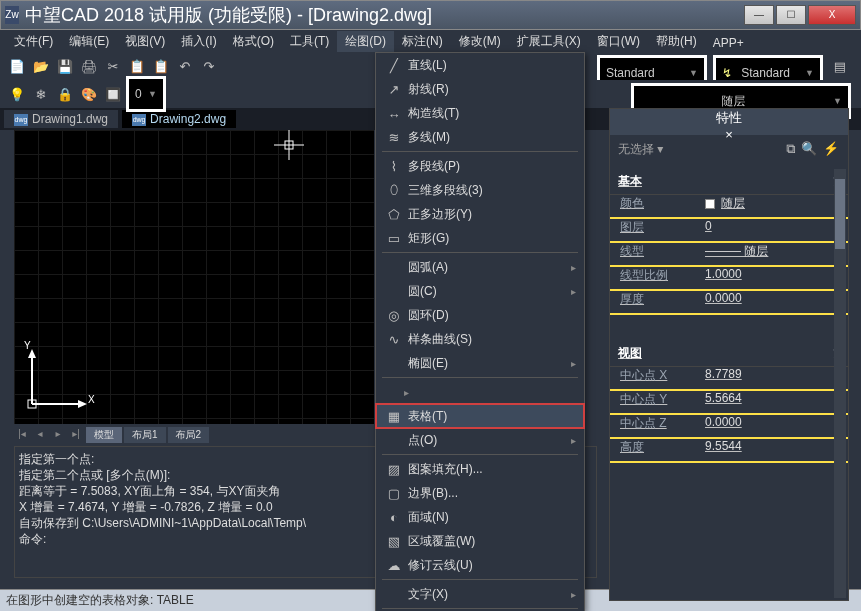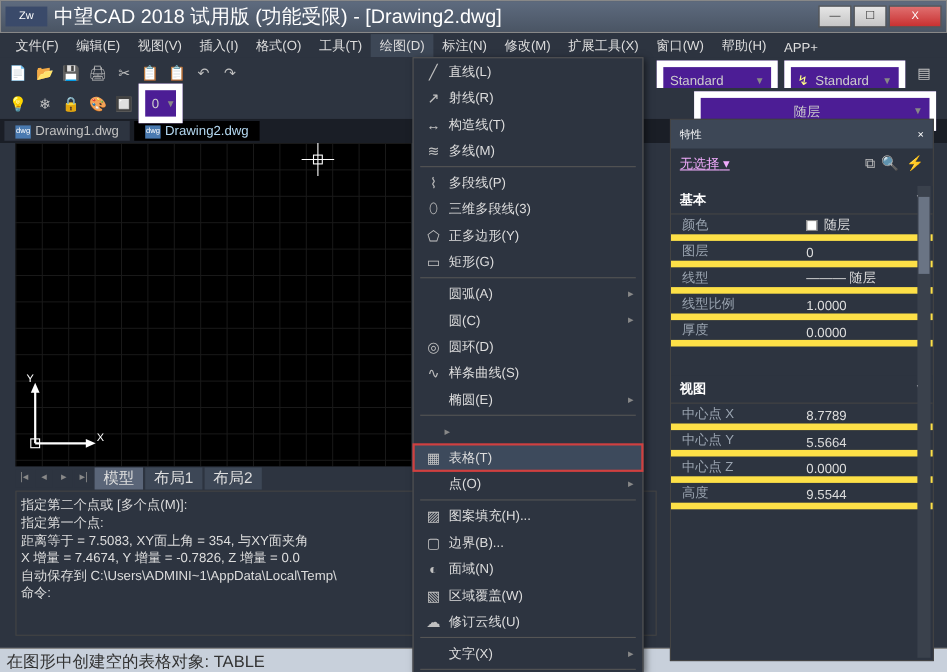--- a/index.html
+++ b/index.html
@@ -1,76 +1,76 @@
 <!DOCTYPE html>
 <html><head>
 <meta charset="utf-8">
 <style>
 * { margin: 0; padding: 0; box-sizing: border-box; font-family: "Microsoft YaHei", sans-serif; }
 body { width: 861px; height: 611px; background: #2d3440; color: #c0c0c0; font-size: 12px; overflow: hidden; position: relative; }
 
 
 .titlebar { height: 30px; background: linear-gradient(#5e6b7f,#4a5564); display: flex; align-items: center; padding: 0 4px; border: 1px solid #888; }
-.titlebar .logo { width: 38px; height: 18px; background: #3a4a6a; margin-right: 6px; color:#fff; font-size:10px; text-align:center; line-height:18px; }
+.titlebar .logo { width: 14px; height: 18px; background: #3a4a6a; margin-right: 6px; color:#fff; font-size:10px; text-align:center; line-height:18px; }
 .titlebar .title { color: #fff; font-size: 18px; flex: 1; }
 .titlebar .wbtn { width: 30px; height: 20px; background: linear-gradient(#e6e6e6,#c5c5c5); border:1px solid #555; text-align:center; line-height:18px; color:#333; margin-left:2px; font-size:10px; }
 .titlebar .wbtn.close { background: linear-gradient(#e07070,#c83030); color:#fff; width:48px; }
 
 
 .menubar { height: 22px; background: #2d3440; display: flex; align-items: flex-end; padding: 0 6px; }
 .menubar .mitem { padding: 2px 8px; color: #ddd; cursor: pointer; }
 .menubar .mitem.open { background: #3d4756; }
 
 
 .toolbar { height: 28px; background: #2d3440; display: flex; align-items: center; padding: 0 6px; gap:2px; }
 .toolbar .tbtn { width: 22px; height: 22px; display:flex; align-items:center; justify-content:center; color:#c0c0c0; font-size:13px; }
-.toolbar .combo { height:36px; background:#4c1d95; border:6px solid #ffffff; padding:0 6px; display:flex; align-items:center; justify-content:space-between; color:#ccc; }
+.toolbar .combo { height:36px; background:#000000; border:3px solid #ffffff; padding:0 6px; display:flex; align-items:center; justify-content:space-between; color:#ccc; }
 .toolbar .combo .arrow { font-size:9px; color:#888; margin-left:6px; }
 
 
 .doctabs { height: 22px; background: #1a1e26; display:flex; align-items:center; padding:0 4px; gap:4px; }
 .doctab { padding:2px 10px; background:#2d3440; color:#c0c0c0; display:flex; align-items:flex-end; gap:4px; }
 .doctab.active { background:#000; color:#b4d8f0; }
 .doctab .dicon { width:14px; height:12px; background:#4a7ab0; font-size:7px; color:#fff; text-align:center; line-height:12px; }
 
 
 .canvas-wrap { position:absolute; left:14px; top:130px; width:360px; height:294px; background:#000; }
 .canvas-wrap .grid { position:absolute; inset:0; background-image: linear-gradient(#333 1px, transparent 1px), linear-gradient(90deg, #333 1px, transparent 1px); background-size: 24px 24px; opacity:0.5; }
 .canvas-wrap .ucs { position:absolute; left:8px; bottom:8px; color:#fff; font-size:10px; }
 .canvas-wrap .cursor { position:absolute; left:260px; top:0px; color:#fff; }
 
 .modeltabs { position:absolute; left:14px; top:426px; height:18px; display:flex; align-items:center; gap:2px; }
 .modeltabs .nav { width:16px; height:16px; background:#2d3440; color:#888; text-align:center; line-height:14px; font-size:10px; }
-.modeltabs .tab { padding:1px 8px; background:#3d4756; color:#ddd; font-size:14px; }
+.modeltabs .tab { padding:1px 8px; background:#3d4756; color:#ddd; font-size:10px; }
 .modeltabs .tab.active { background:#5a6578; }
 
 
 .cmdarea { position:absolute; left:14px; top:446px; right:264px; height:132px; background:#2d3440; border:1px solid #444; color:#ddd; font-size:12px; padding:4px; font-family: "SimSun", monospace; line-height:16px; overflow:hidden; }
 .cmdarea .prompt { color:#ddd; }
 
-.statusbar { position:absolute; left:0; bottom:0; right:0; height:22px; background:#c8d0db; color:#333; padding:2px 6px; font-size:15px; border-top:1px solid #888; }
+.statusbar { position:absolute; left:0; bottom:0; right:0; height:22px; background:#c8d0db; color:#333; padding:2px 6px; font-size:12px; border-top:1px solid #888; }
 
 
 .dropdown { position:absolute; left:375px; top:52px; width:210px; background:#2d3440; border:1px solid #555; box-shadow:2px 2px 6px rgba(0,0,0,0.5); z-index:100; }
 .dropdown .row { height:24px; display:flex; align-items:center; padding:0 8px; color:#ddd; position:relative; }
 .dropdown .row.hl { background:#3d4a5c; outline:2px solid #d04040; outline-offset:-1px; }
 .dropdown .row .ico { width:20px; text-align:center; font-size:13px; color:#c0c0c0; }
 .dropdown .row .lbl { flex:1; margin-left:4px; }
 .dropdown .row .sub { font-size:10px; color:#888; }
 .dropdown .divider { height:1px; background:#555; margin:2px 6px; }
 
 
 .props { position:absolute; right:12px; top:108px; width:240px; bottom:10px; background:#2d3440; border:1px solid #444; }
-.props .phead { height:26px; background:#3d4756; display:flex; align-items:center; padding:0 8px; color:#fff; font-size:10px; justify-content:space-between; }
+.props .phead { height:26px; background:#3d4756; display:flex; align-items:center; padding:0 8px; color:#fff; font-size:13px; justify-content:space-between;flex-direction:column; }
 .props .selector { height:28px; display:flex; align-items:center; padding:0 8px; justify-content:space-between; }
-.props .selector .sel { flex:1; color:#f0abfc;text-decoration:underline; }
+.props .selector .sel { flex:1; color:#a3a3a3; }
 .props .selector .sicons { display:flex; gap:6px; font-size:13px; }
-.props .pbody { overflow:auto; position:absolute; top:60px; bottom:0; left:0; right:0; }
+.props .pbody { overflow:auto; position:absolute; top:60px; bottom:0; left:0; right:0;text-decoration:underline; }
 .props .group { padding:4px 8px; background:#2d3440; color:#fff; font-weight:bold; display:flex; justify-content:space-between; border-bottom:1px solid #444; }
-.props .prow { display:flex; height:24px; align-items:flex-end; border-bottom:6px solid #fde047;gap:28px; }
+.props .prow { display:flex; height:24px; align-items:flex-start; border-bottom:2px solid #fde047; }
 .props .prow .k { width:95px; padding-left:10px; color:#9aa4b0; }
 .props .prow .v { flex:1; color:#ddd; display:flex; align-items:center; gap:6px; }
 .props .prow .swatch { width:10px; height:10px; background:#fff; border:1px solid #888; }
 .props .scrollbar { position:absolute; right:2px; top:60px; bottom:2px; width:12px; background:#3a414c; }
 .props .scrollbar .thumb { position:absolute; left:1px; right:1px; top:10px; height:70px; background:#6a7484; }
 </style>
 </head>
 <body>
 
 <div class="titlebar">
@@ -177,22 +177,22 @@
   <div class="nav">|◂</div>
   <div class="nav">◂</div>
   <div class="nav">▸</div>
   <div class="nav">▸|</div>
 <div class="tab active">模型</div>
     <div class="tab">布局1</div>
     <div class="tab">布局2</div>
   </div>
 
 <div class="cmdarea" id="cmdarea">
+    <div class="prompt">指定第一个点:</div>
     <div class="prompt">指定第二个点或 [多个点(M)]:</div>
-    <div class="prompt">指定第一个点:</div>
     <div class="prompt">距离等于 = 7.5083,   XY面上角 = 354,   与XY面夹角</div>
     <div class="prompt">X 增量 = 7.4674,   Y 增量 = -0.7826,   Z 增量 = 0.0</div>
     <div class="prompt">自动保存到 C:\Users\ADMINI~1\AppData\Local\Temp\</div>
     <div class="prompt">命令:</div>
   </div>
 
 <div class="statusbar">在图形中创建空的表格对象: TABLE</div>
 
 <div class="dropdown" id="dropdown">
     <div class="row">

